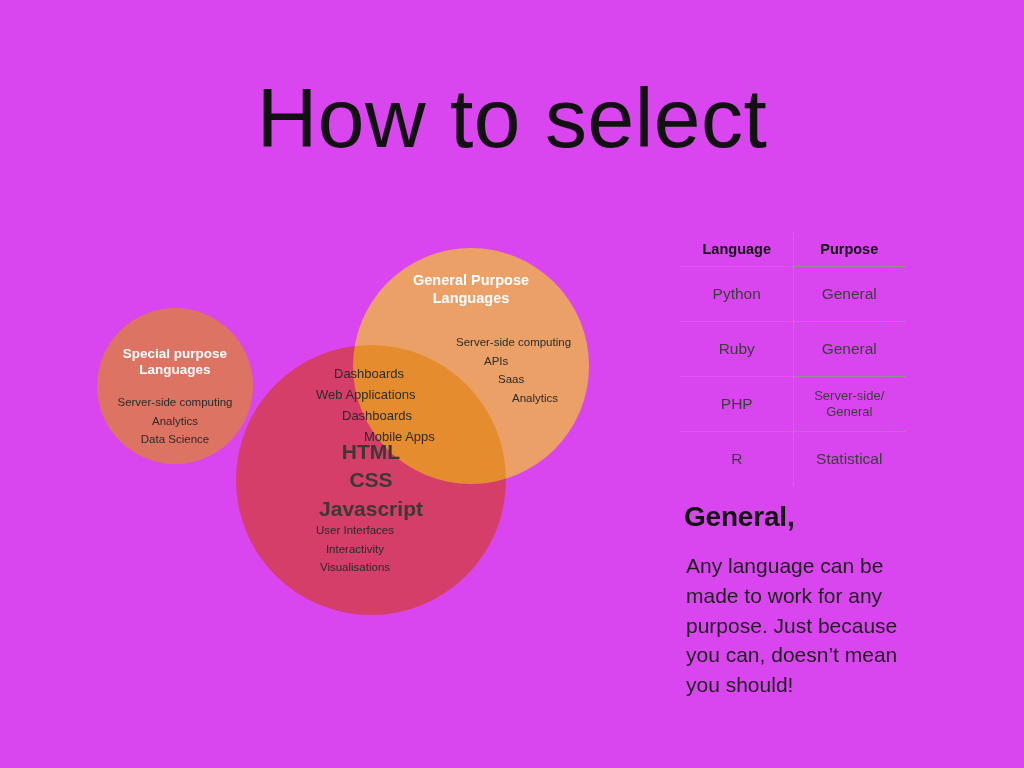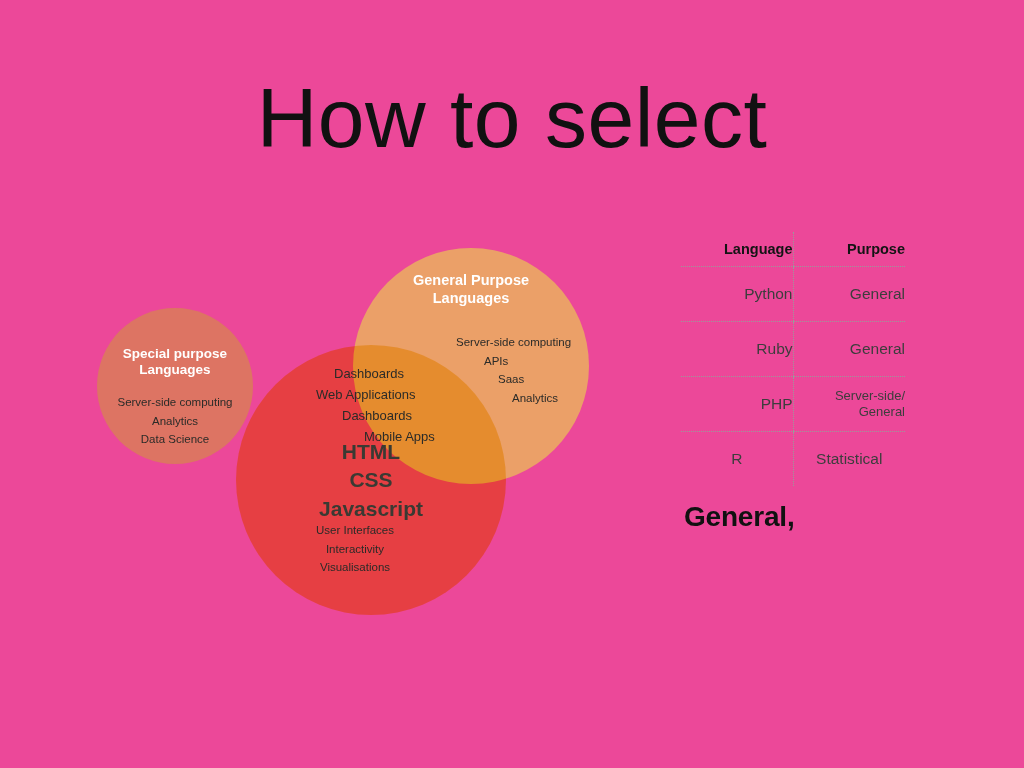--- a/index.html
+++ b/index.html
@@ -9,21 +9,21 @@
     background: #ffffff;
   }
   body {
     font-family: "Liberation Sans", sans-serif;
     -webkit-font-smoothing: antialiased;
   }
   #slide {
     position: relative;
     width: 1024px;
     height: 768px;
-    background: #ec4899;
+    background: #d946ef;
     overflow: hidden;
   }
 
   
   #slide-title {
     position: absolute;
     left: 0;
     top: 76px;
     width: 1024px;
     text-align: center;
@@ -179,21 +179,20 @@
     font-weight: normal;
     color: #3d3d3d;
     height: 54px;
     line-height: 1.25;
   }
   #lang-table .col-left  { width: 50%; }
   #lang-table .col-right { width: 50%; }
   #lang-table tr.sep-row td,
   #lang-table tr.sep-row th {
     border-bottom: 1px dotted #9a9a9a;
-    text-align: right;
   }
   #lang-table .col-right {
     border-left: 1px dotted #9a9a9a;
   }
   #lang-table .cell-sub {
     font-size: 13px;
   }
 
   
   #however-heading {
@@ -282,14 +281,15 @@
         <td class="col-right cell-sub">Server-side/<br>General</td>
       </tr>
       <tr>
         <td class="col-left">R</td>
         <td class="col-right">Statistical</td>
       </tr>
     </tbody>
   </table>
 
   <div id="however-heading">General,</div>
+  <div id="however-body">Any language can be made to work for any purpose. Just because you can, doesn’t mean you should!</div>
 
 </div>
 
 </body></html>

